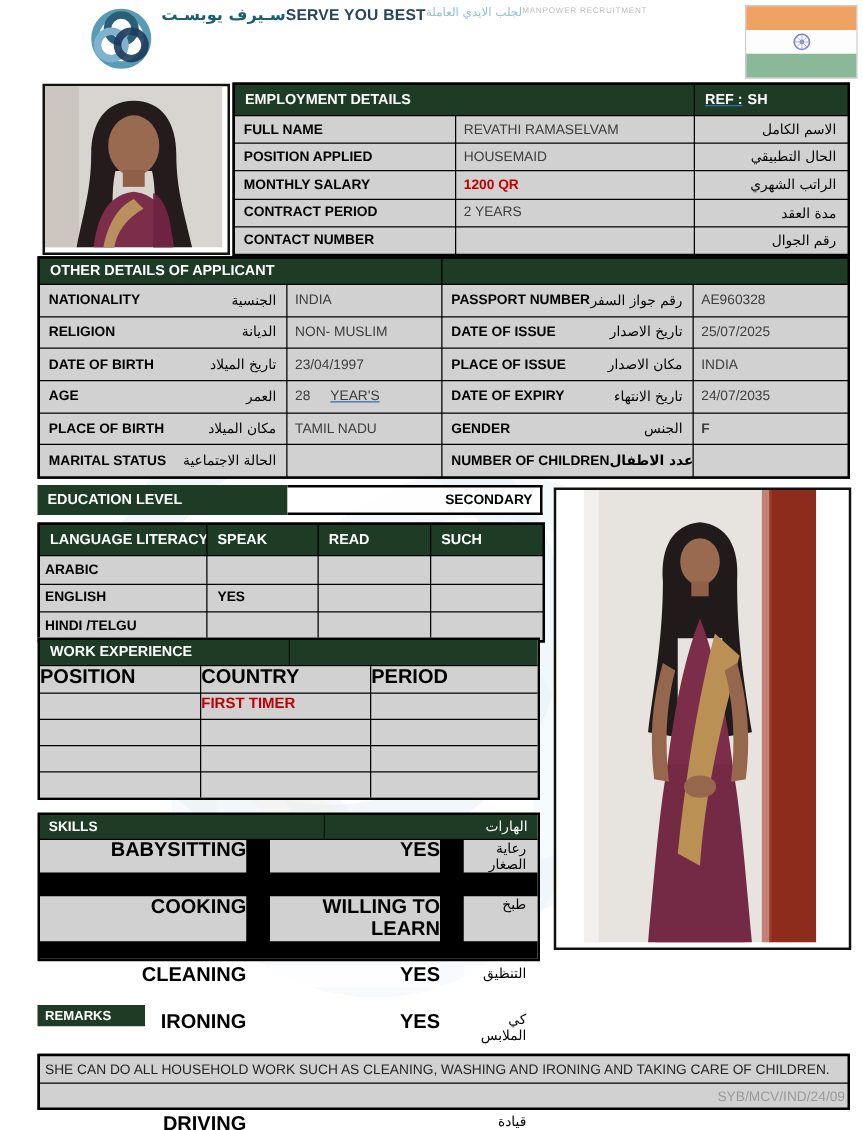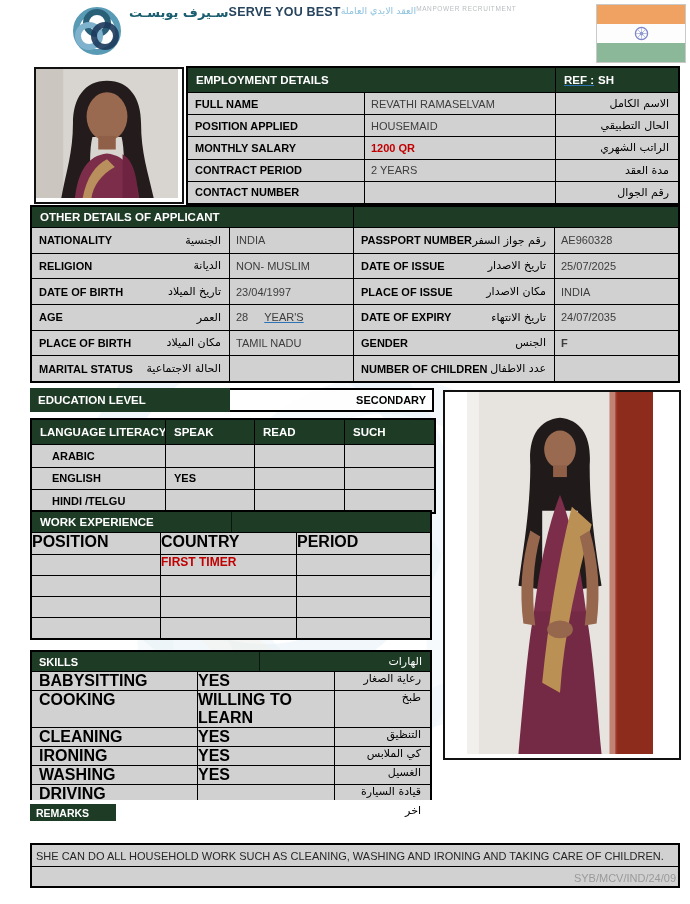--- a/index.html
+++ b/index.html
@@ -53,38 +53,38 @@
 
   
   #edu{left:30px;top:388px;width:404px;height:24px;display:flex;}
   #edu .g{width:200px;background:#1e3b26;color:#fff;font-weight:bold;font-size:11.5px;display:flex;align-items:center;padding-left:8px;box-sizing:border-box;}
   #edu .w{flex:1;border:2px solid #000;border-left:none;background:rgba(255,255,255,.85);display:flex;align-items:center;justify-content:flex-end;padding-right:6px;font-weight:bold;font-size:11px;box-sizing:border-box;}
 
   
   #language{left:30px;top:418px;width:402px;height:92px;
     grid-template-columns:133px 88px 89px 1fr;grid-template-rows:24px repeat(3,1fr);}
   #language .hdr{padding-left:8px;}
-  #language .lab{padding-left:20px;}
+  #language .lab{padding-left:4px;}
 
   
   #work{left:30px;top:510px;width:402px;height:130px;border:2px solid #000;box-sizing:border-box;background:#fff;}
   #work .bar{height:20px;background:#1e3b26;border-bottom:1px solid #000;display:flex;}
   #work .bar .half{flex:1;color:#fff;font-weight:bold;font-size:11.5px;display:flex;align-items:center;padding-left:8px;}
   #work .bar .half + .half{border-left:1px solid #0a170d;}
   #work .grid{display:grid;gap:1px;background:#000;grid-template-columns:128px 135px 1fr;grid-template-rows:21px repeat(4,1fr);height:calc(100% - 21px);}
   #work .grid .c{background:rgba(255,255,255,.82);}
   #work .colhdr{font-weight:bold;justify-content:center;}
   #work .ft{color:#c00000;font-weight:bold;font-size:12px;justify-content:center;}
 
   
-  #skills{left:30px;top:650px;width:402px;height:150px;border:2px solid #000;box-sizing:border-box;background:#fff;}
+  #skills{left:30px;top:650px;width:402px;height:119px;border:2px solid #000;box-sizing:border-box;background:#fff;}
   #skills .bar{height:19px;background:#1e3b26;border-bottom:1px solid #000;display:flex;}
   #skills .bar .a{width:228px;color:#fff;font-weight:bold;font-size:11px;display:flex;align-items:center;padding-left:7px;box-sizing:border-box;border-right:1px solid #0a170d;}
   #skills .bar .b{flex:1;color:#fff;font-size:11px;display:flex;align-items:center;justify-content:flex-start;padding-right:8px;direction:rtl;font-family:"DejaVu Sans",sans-serif;}
-  #skills .grid{display:grid;gap:1px;background:#000;grid-template-columns:165px 136px 1fr;grid-template-rows:repeat(7,1fr);height:calc(100% - 20px);}
+  #skills .grid{display:grid;gap:19px;background:#000;grid-template-columns:165px 136px 1fr;grid-template-rows:repeat(7,1fr);height:calc(100% - 20px);text-align:right;}
   #skills .grid .c{background:rgba(255,255,255,.82);}
   #skills .sval{font-weight:bold;justify-content:center;}
 
   
   #hw{left:443px;top:756px;width:234px;height:28px;grid-template-columns:114px 1fr;}
   #hw .c{font-weight:bold;padding-left:6px;}
 
   
   #remarks-title{left:30px;top:804px;width:86px;height:17px;background:#1e3b26;color:#fff;font-weight:bold;font-size:10.5px;display:flex;align-items:center;padding-left:6px;box-sizing:border-box;}
   #remarks-box{left:30px;top:843px;width:646px;height:41px;grid-template-rows:21px 1fr;grid-template-columns:1fr;}
@@ -112,21 +112,21 @@
       <g fill="none" stroke-linecap="round">
         <circle cx="25" cy="25" r="21" stroke="#3c88a8" stroke-width="6" opacity="0.85"></circle>
         <circle cx="25" cy="17" r="11" stroke="#2a5f78" stroke-width="6"></circle>
         <circle cx="17" cy="30" r="11" stroke="#7fb3cd" stroke-width="6"></circle>
         <circle cx="33" cy="30" r="11" stroke="#1d3a5c" stroke-width="6" opacity="0.9"></circle>
       </g>
     </svg>
     <div class="ltxt">
       <span class="l-ar">سـيرف يوبسـت</span>
       <span class="l-en">SERVE YOU BEST</span>
-      <span class="l-ar2">العقد الايدي العاملة</span>
+      <span class="l-ar2">لجلب الايدي العاملة</span>
       <span class="l-en2">MANPOWER RECRUITMENT</span>
     </div>
   </div>
 
   <div id="flag">
     <div class="band saffron"></div>
     <div class="band whiteband">
       <svg width="15" height="15" viewBox="0 0 16 16">
         <circle cx="8" cy="8" r="6.5" fill="none" stroke="#7d86c9" stroke-width="1.4"></circle>
         <circle cx="8" cy="8" r="2" fill="#5a64b8" opacity="0.8"></circle>
@@ -267,21 +267,21 @@
     <div class="c lab">
         <span class="split">
           <span>MARITAL STATUS</span>
           <span class="ar" style="font-weight:normal">الحالة الاجتماعية</span>
         </span>
       </div>
     <div class="c val"></div>
     <div class="c lab">
         <span class="split">
           <span>NUMBER OF CHILDREN</span>
-          <span class="ar" style="font-weight:normal">عدد الاطفال</span>
+          <span class="ar" style="font-weight:bold">عدد الاطفال</span>
         </span>
       </div>
     <div class="c val"></div>
   </div>
 
   <div id="edu">
     <div class="g">EDUCATION LEVEL</div>
     <div class="w">SECONDARY</div>
   </div>
 

